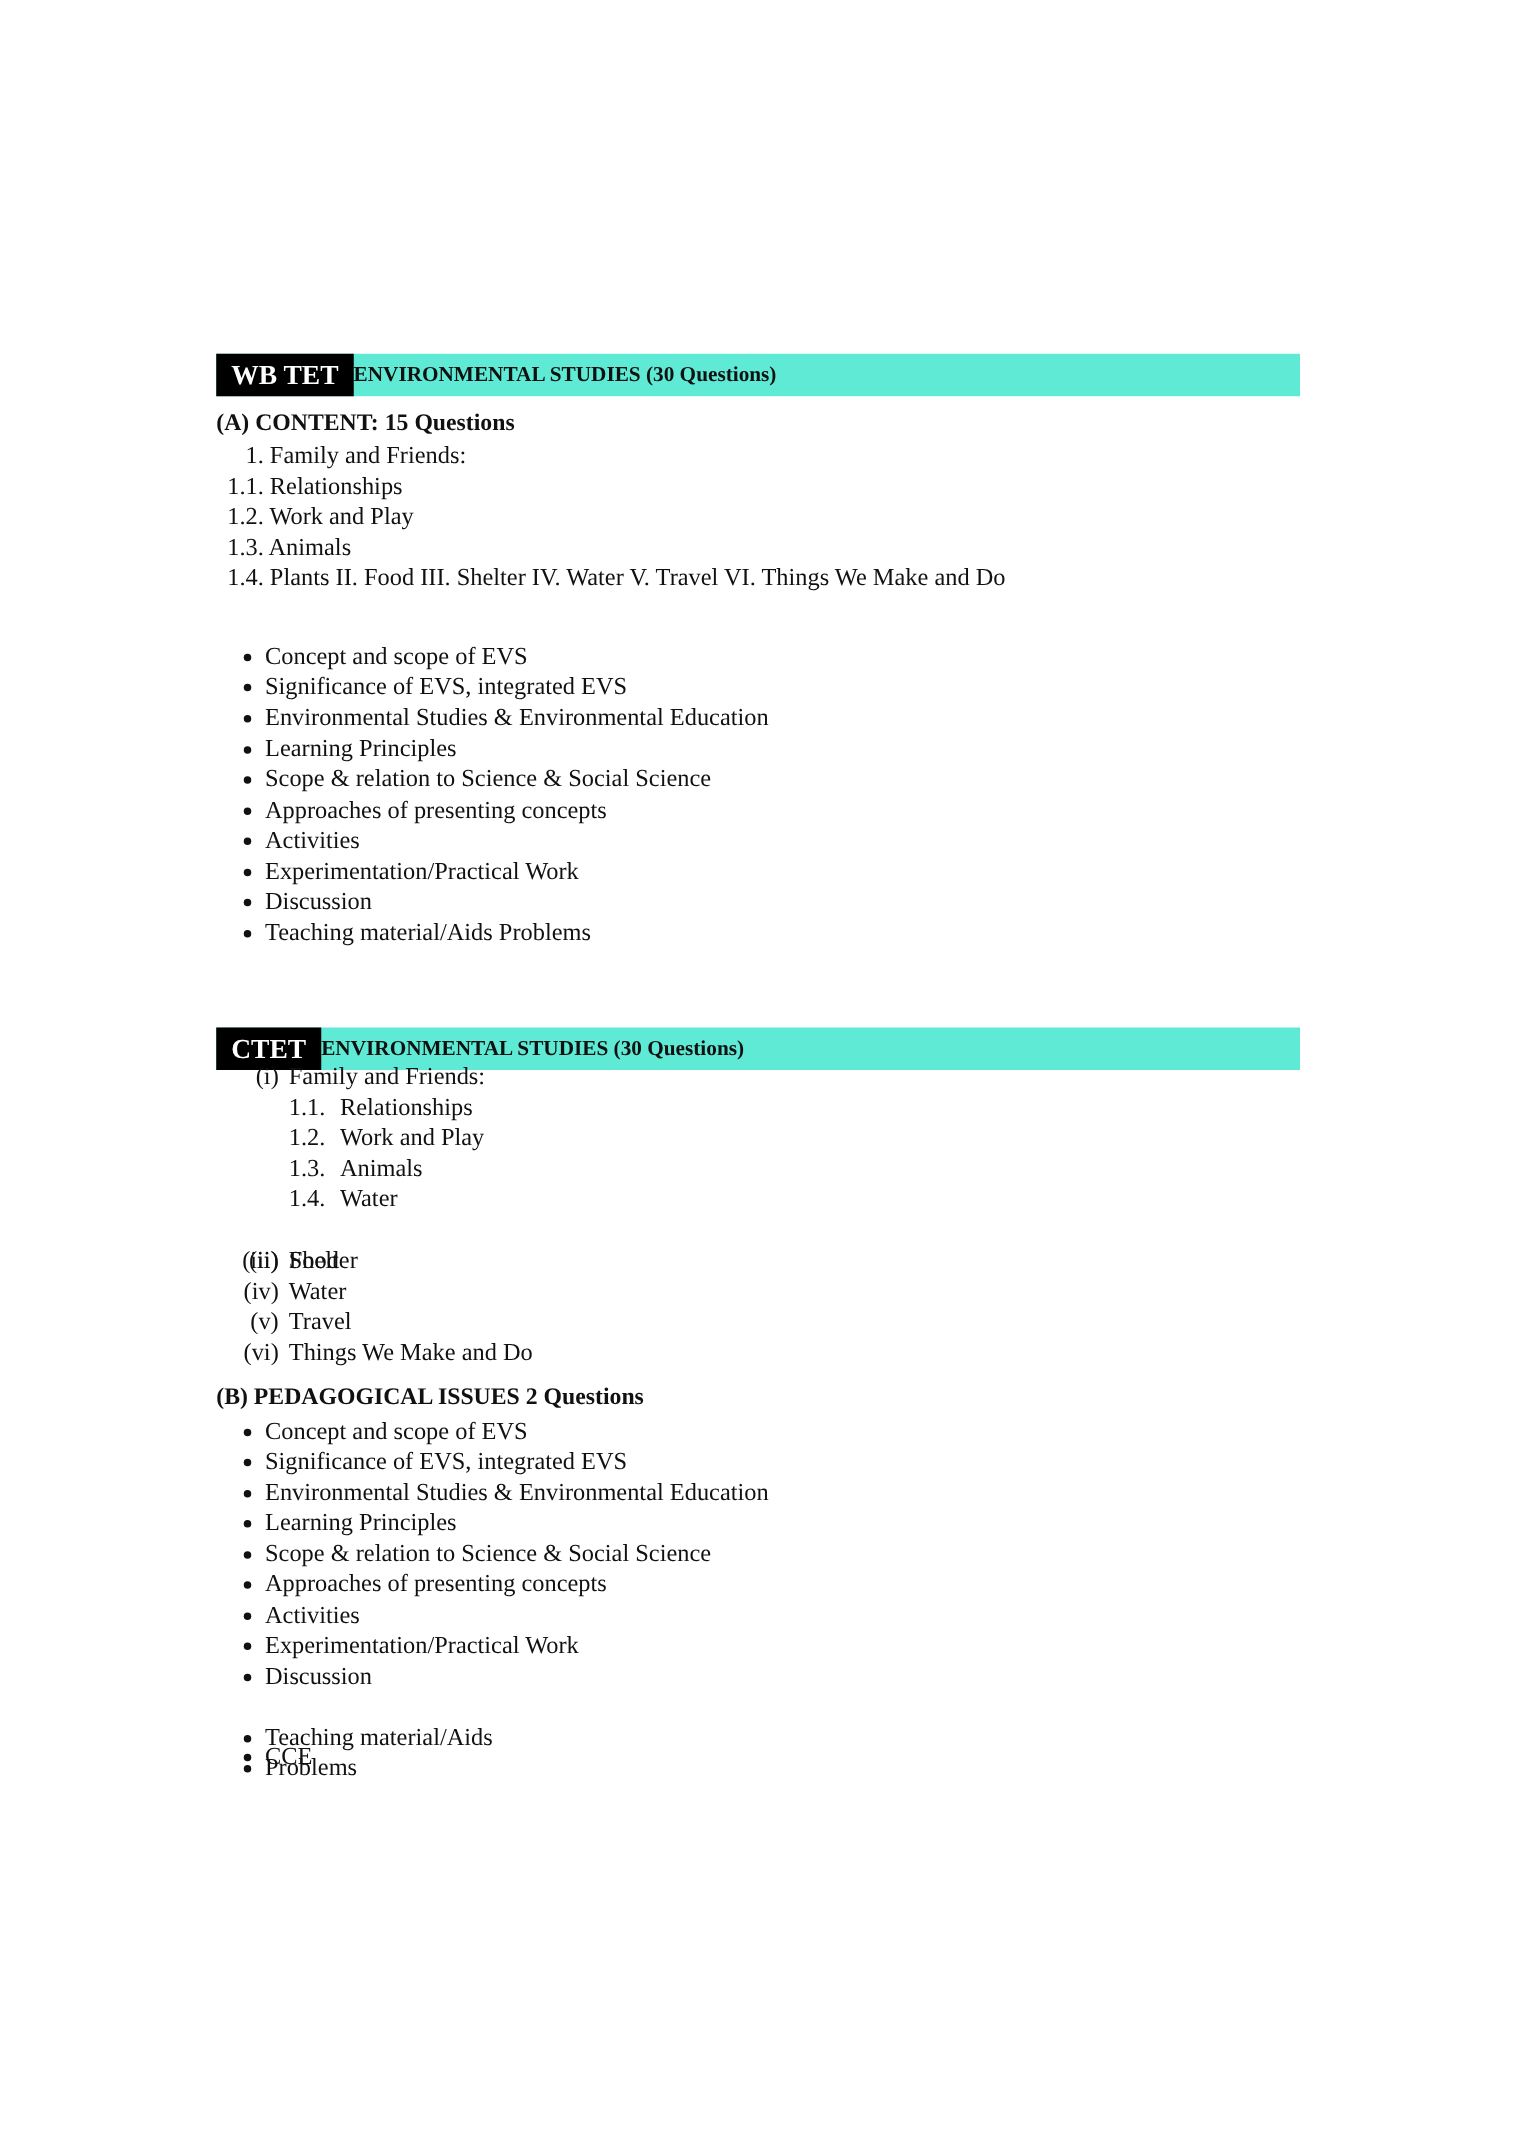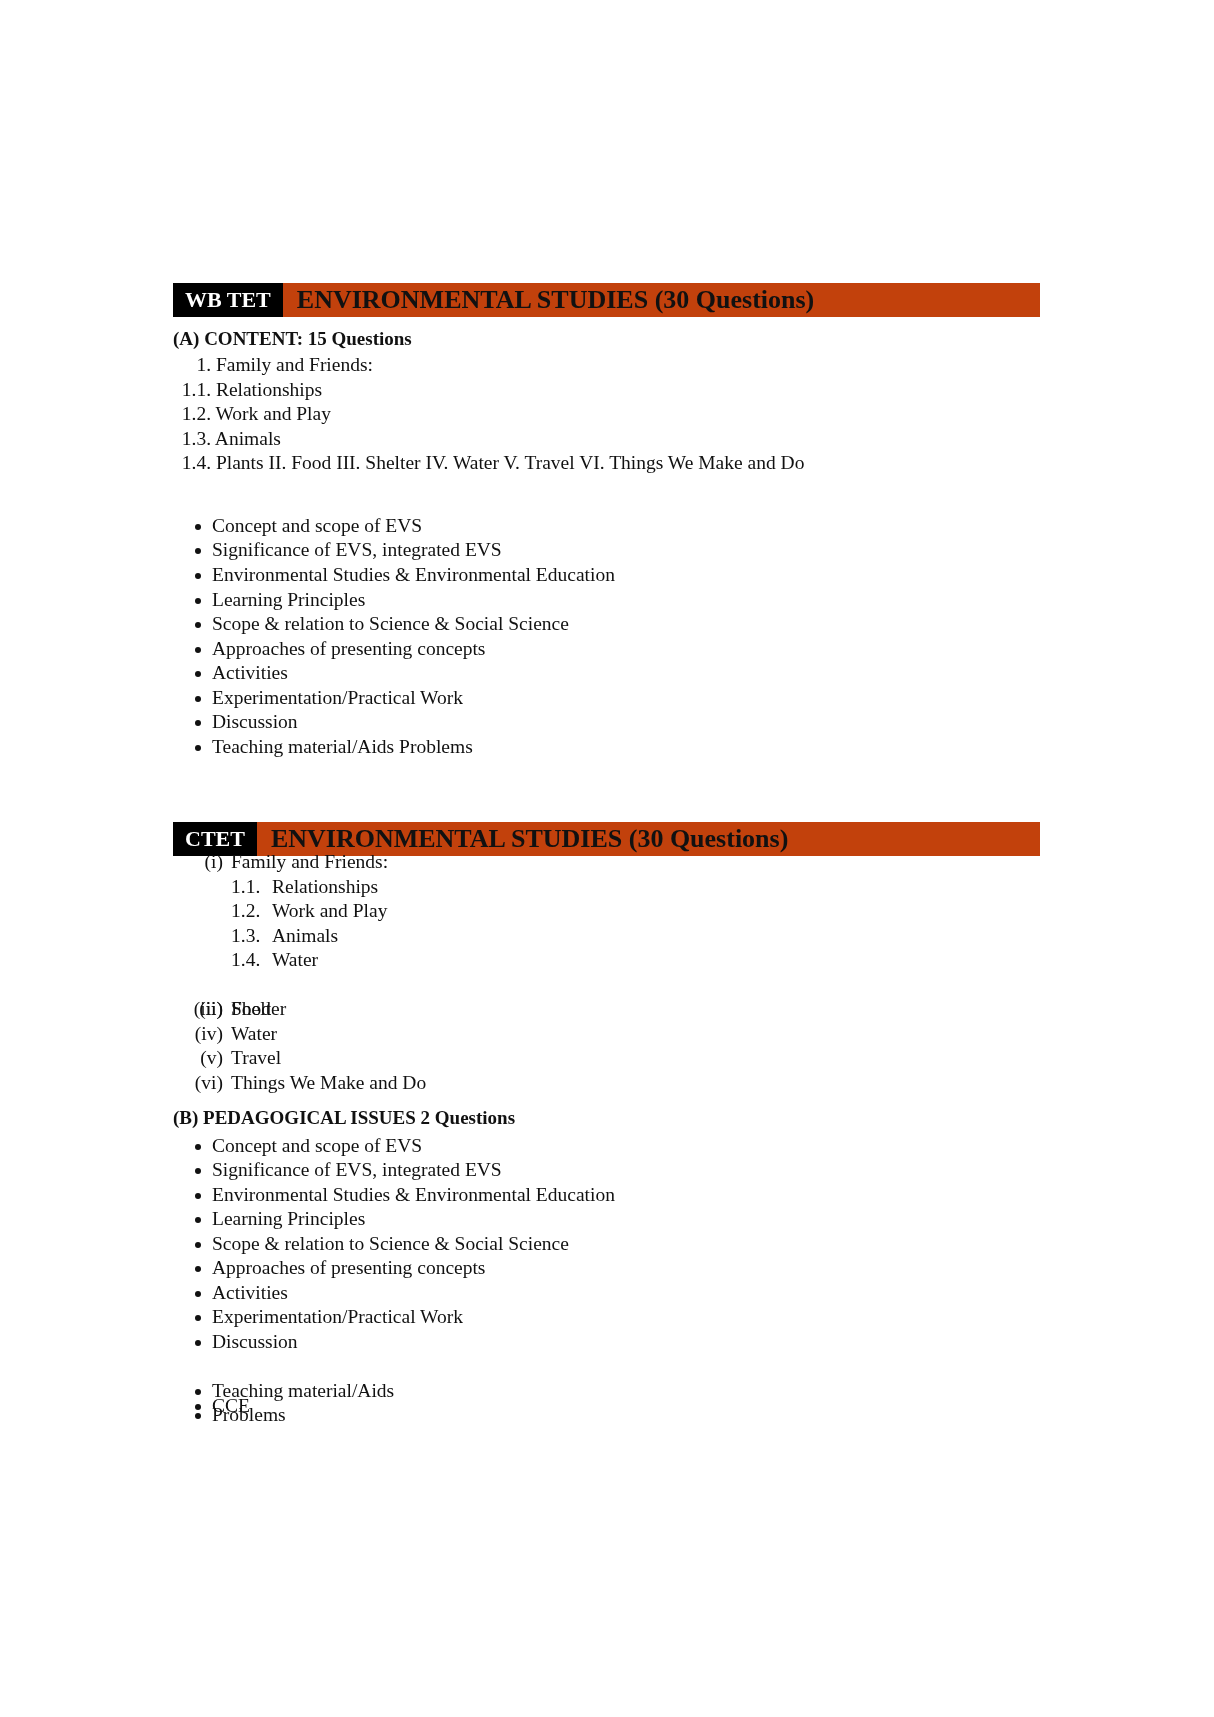--- a/index.html
+++ b/index.html
@@ -4,29 +4,29 @@
 <style>
   html, body { margin: 0; padding: 0; background: #ffffff; }
   body {
     width: 1214px; height: 1717px; position: relative; overflow: hidden;
     font-family: "Liberation Serif", "DejaVu Serif", serif;
     color: #111111;
   }
   .page { position: absolute; left: 0; top: 0; width: 1214px; height: 1717px; }
   .bar {
     position: absolute; left: 173px; width: 867px; height: 34px;
-    background: #c2410c; display: flex; align-items: center;
+    background: #5eead4; display: flex; align-items: center;
   }
   .bar .tag {
     background: #000000; color: #ffffff; height: 34px;
     display: flex; align-items: center; padding: 0 12px;
     font-weight: bold; font-size: 22px; letter-spacing: 0px;
   }
   .bar .title {
-    font-weight: bold; font-size: 26px; padding-left: 14px; color: #111;
+    font-weight: bold; font-size: 17px; color: #111;
   }
   .sub {
     position: absolute; left: 173px; width: 867px; 
     font-weight: bold; font-size: 19px; margin: 0;
   }
   .line { position: absolute; font-size: 19.5px; white-space: nowrap; line-height: 24px; }
   .num { display: inline-block; text-align: right; }
   .bullet {
     display: inline-block; width: 6px; height: 6px; border-radius: 50%;
     background: #111; vertical-align: middle; margin-right: 11px; position: relative; top: -1px;

